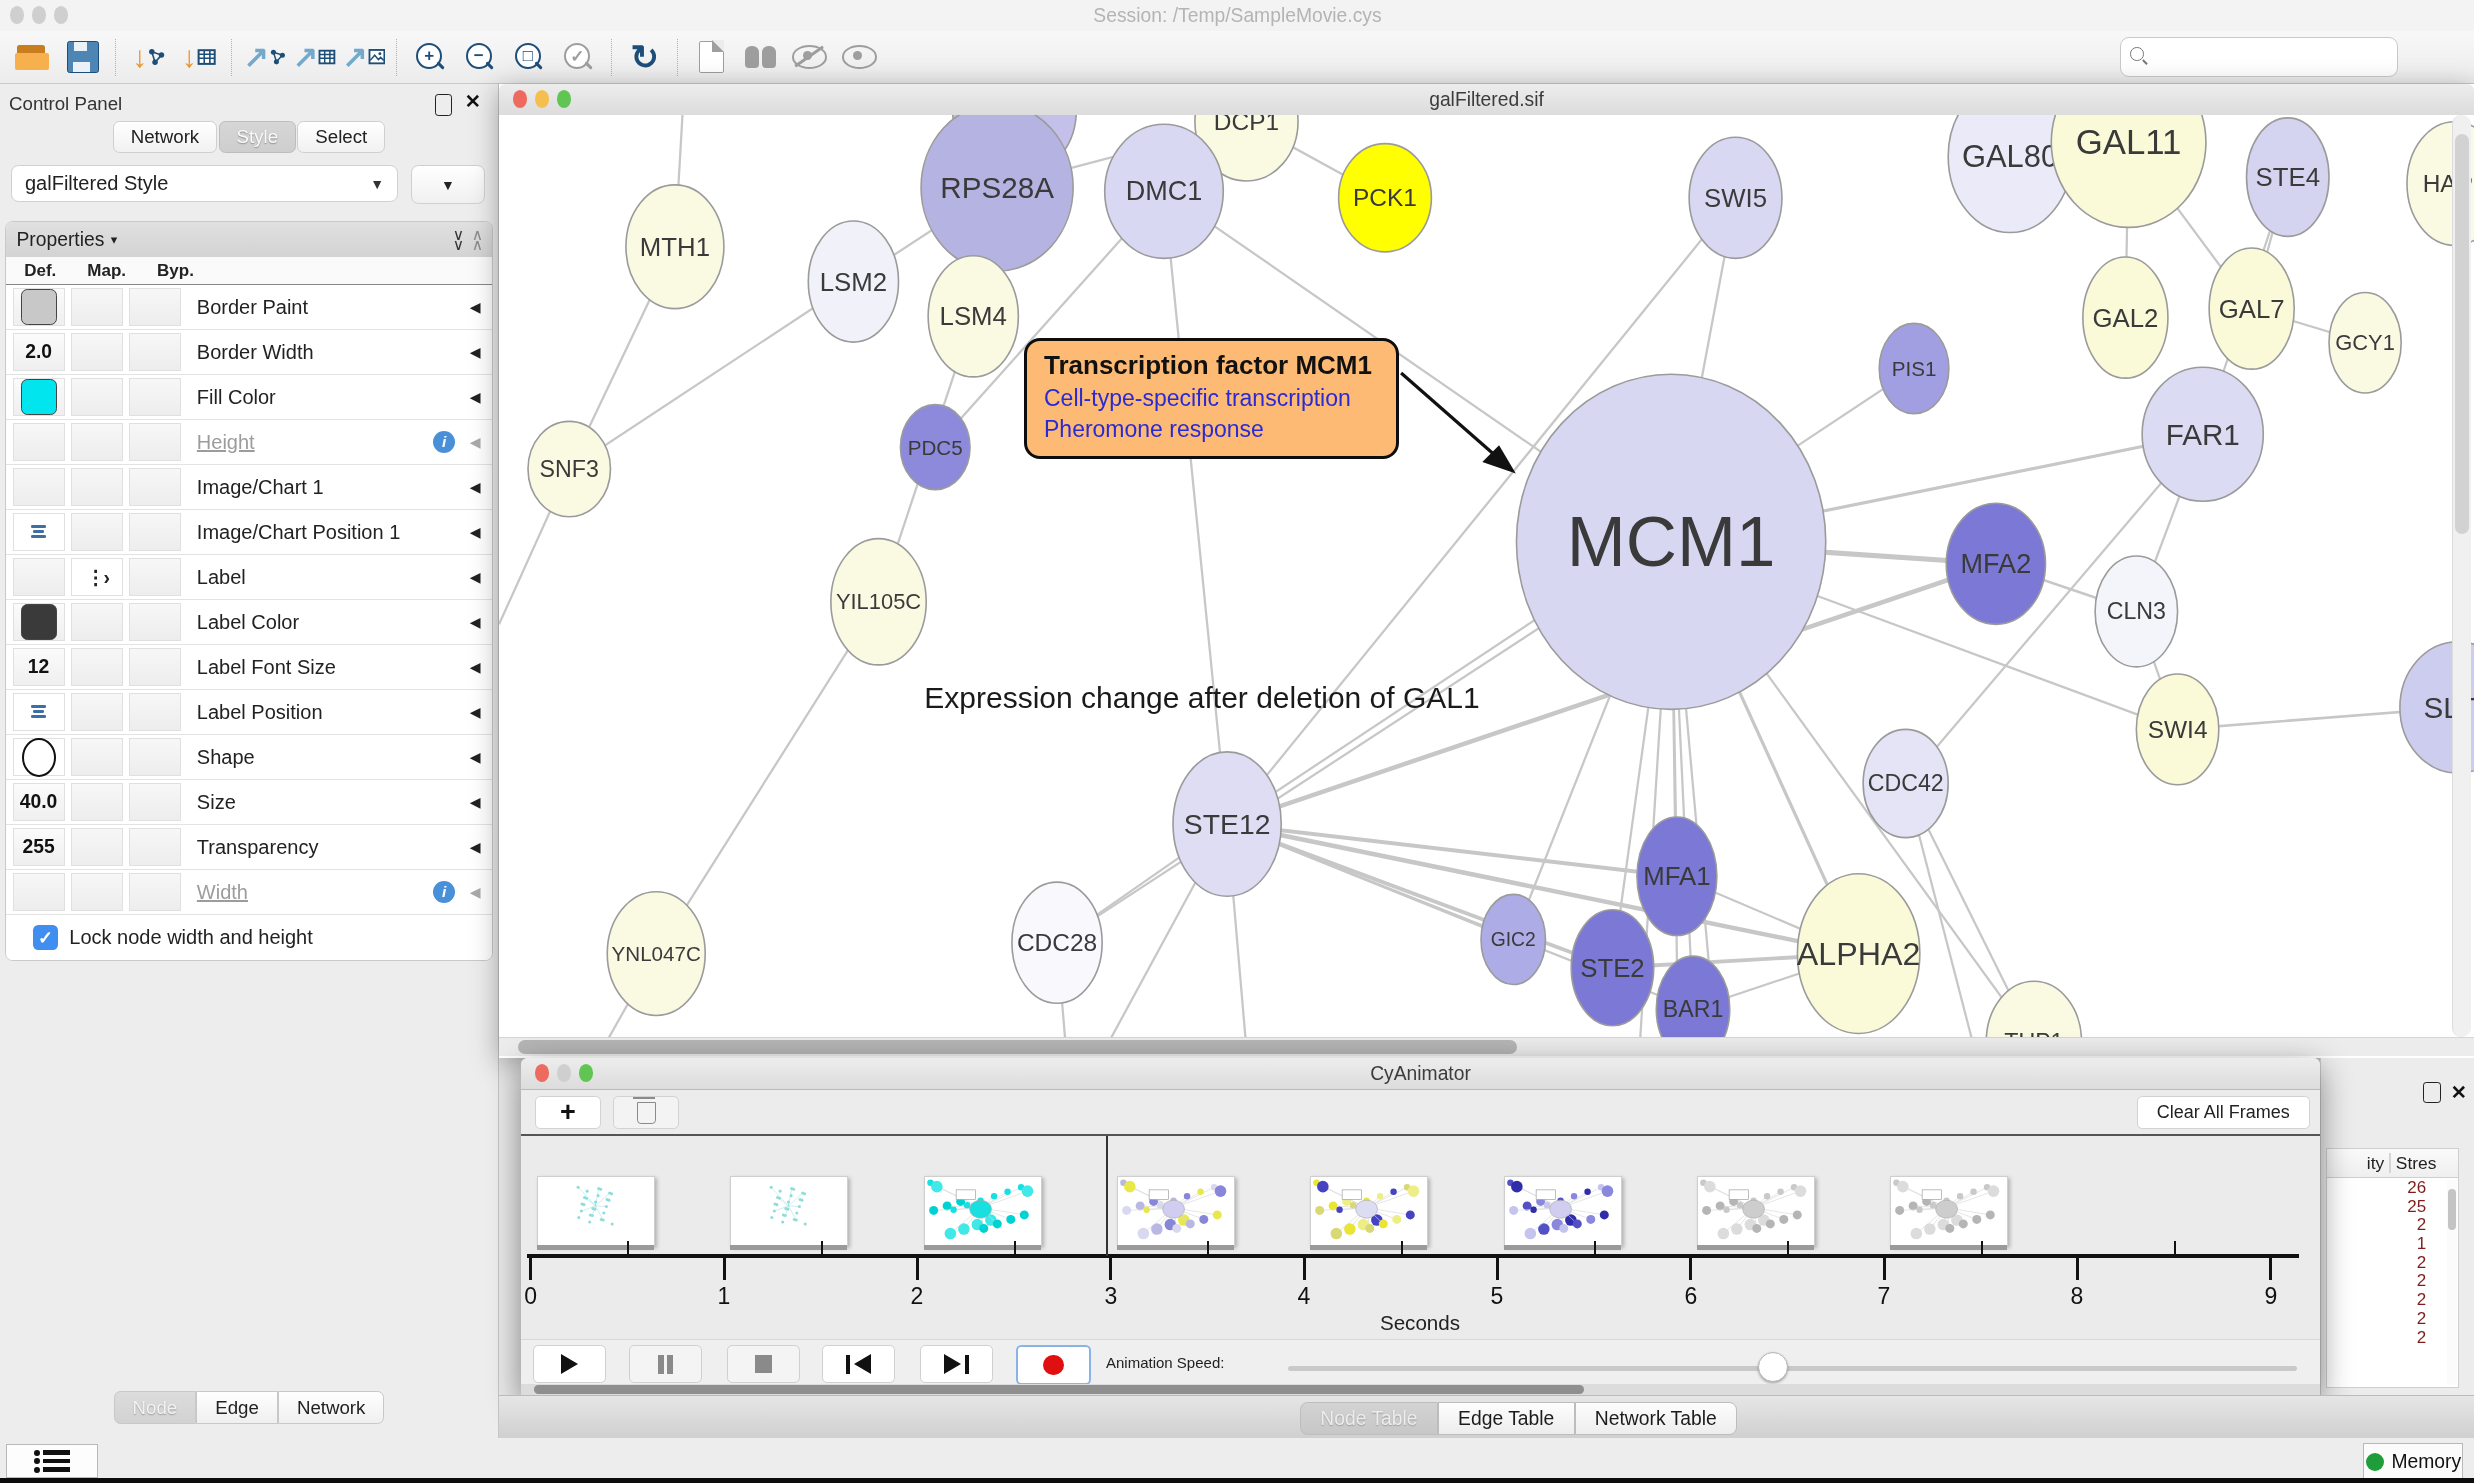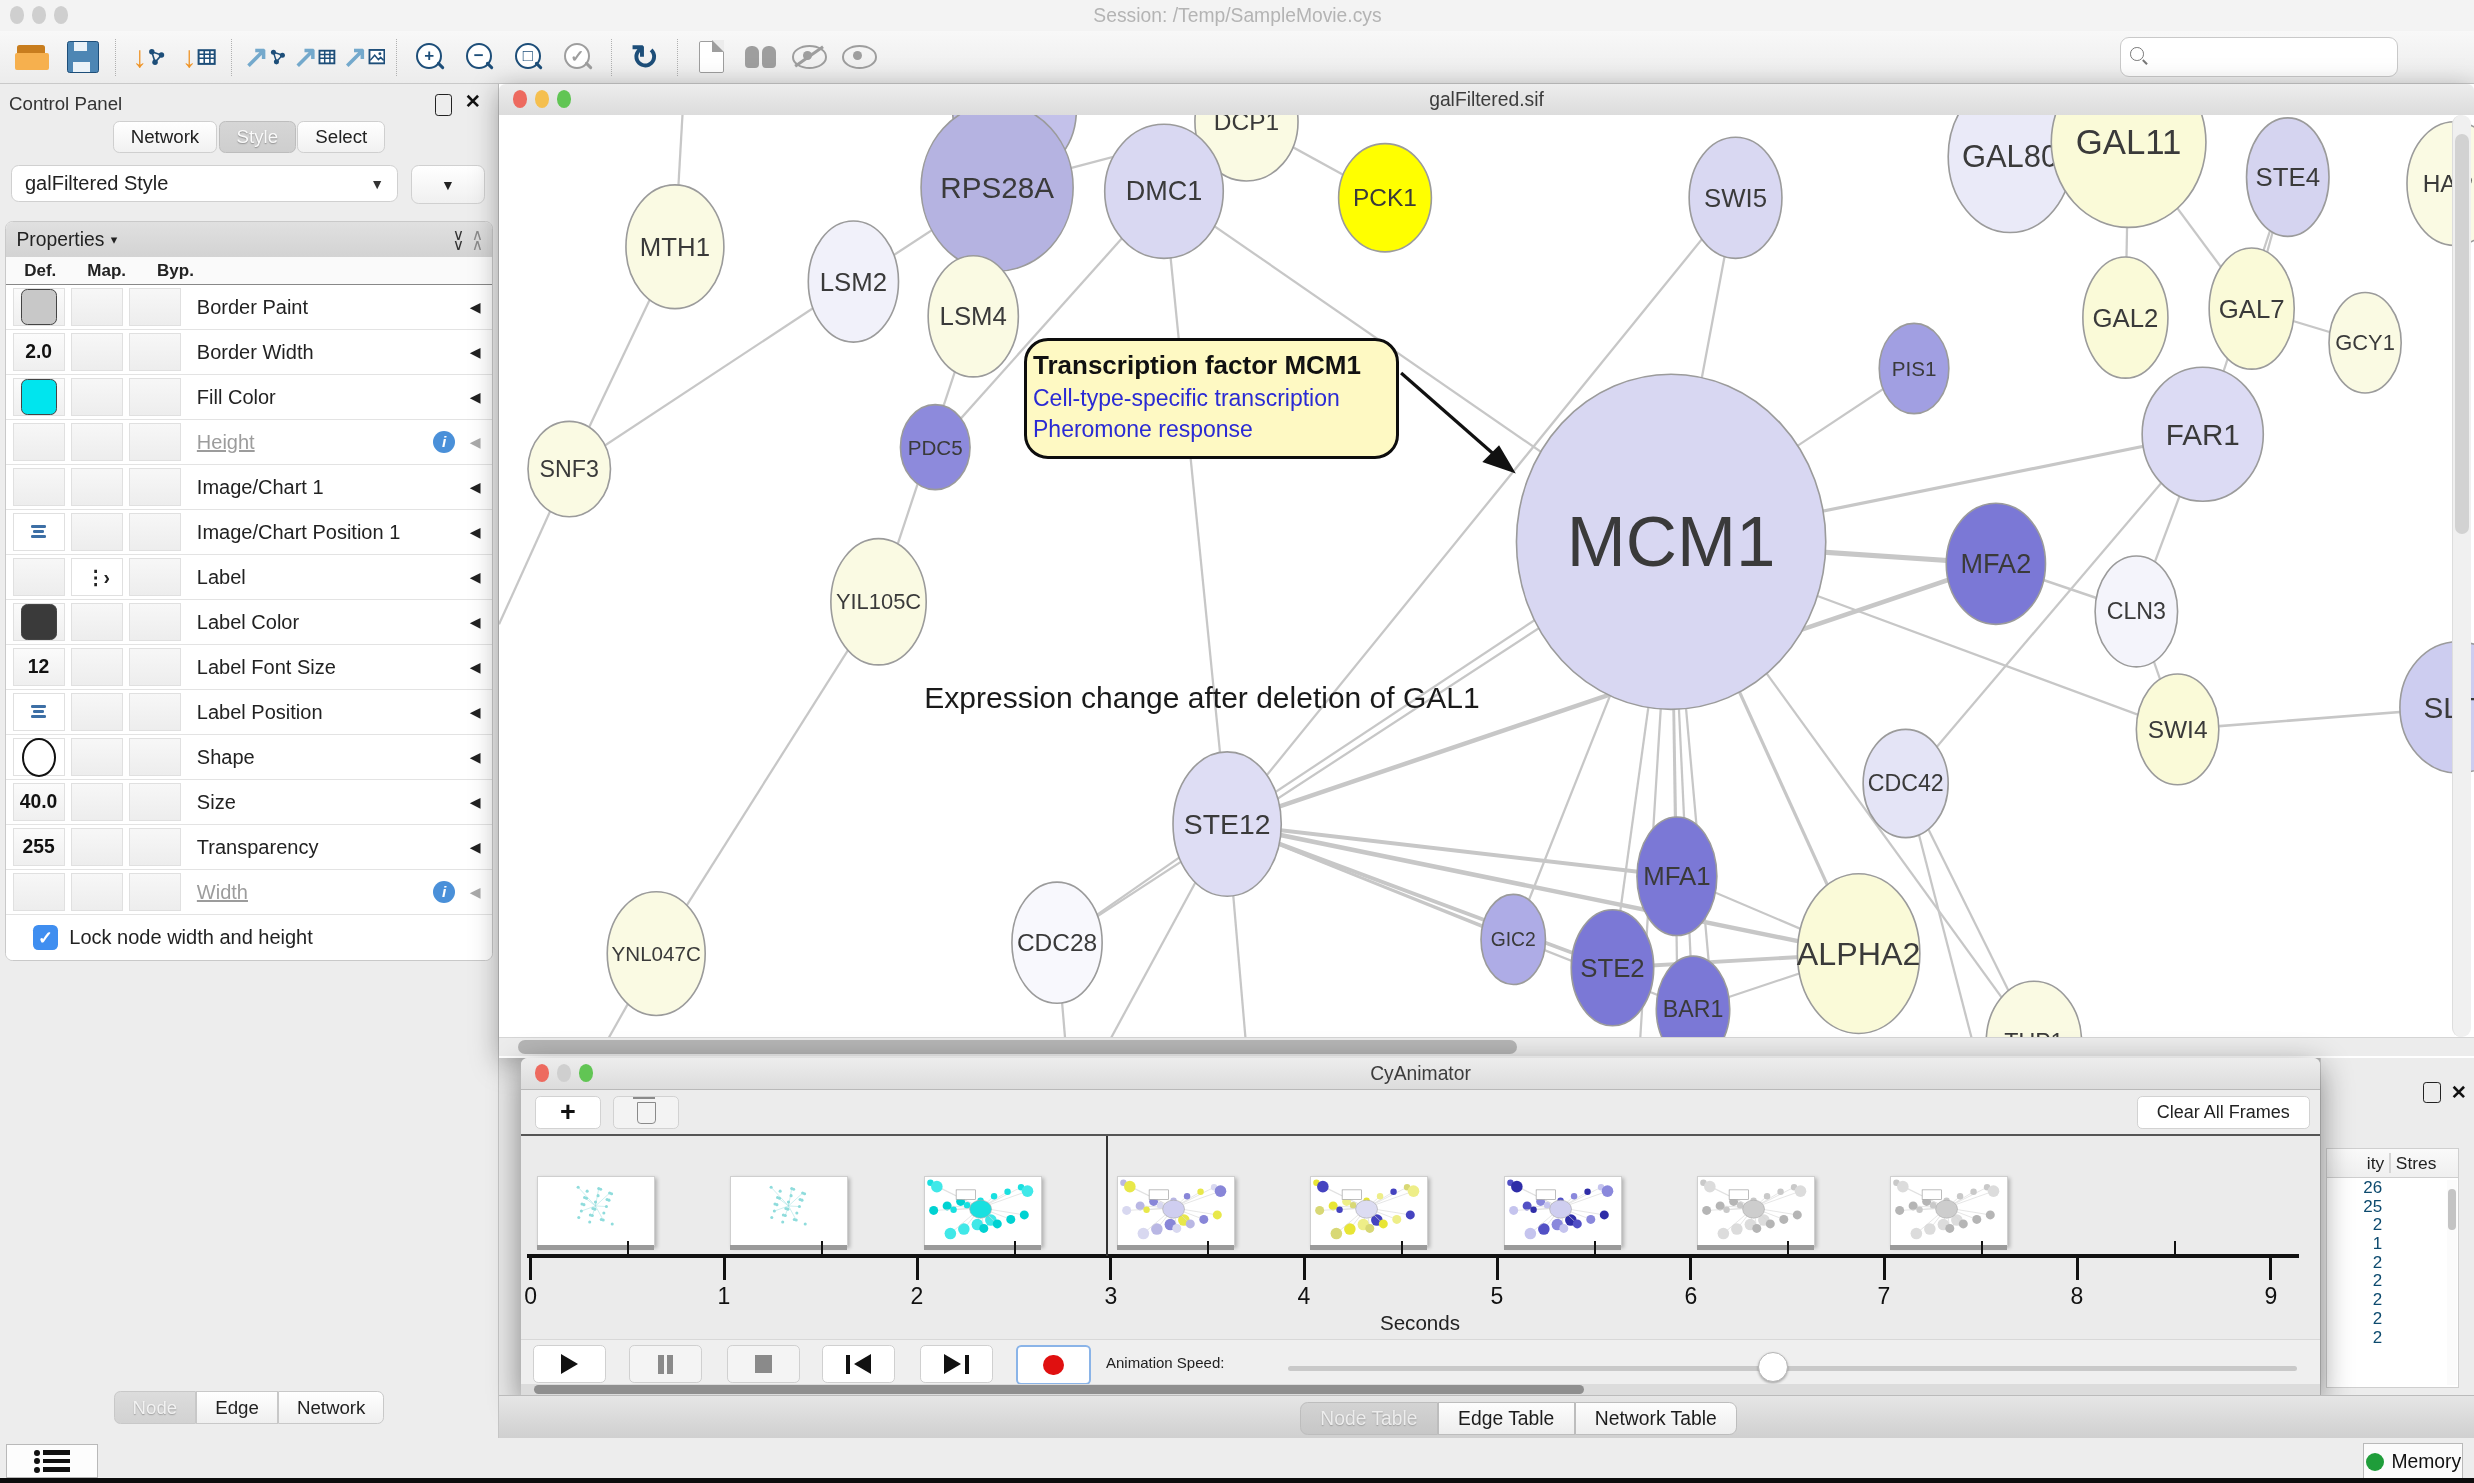--- a/index.html
+++ b/index.html
@@ -87,22 +87,22 @@
             border:0.6px solid #c8c8c8;color:#222;}
   .mini-tab:first-child{border-radius:6.4px 0 0 6.4px;} .mini-tab:last-child{border-radius:0 6.4px 6.4px 0;}
   .mini-tab.disabled{background:linear-gradient(#dcdcdc,#d2d2d2);color:#f2f2f2;text-shadow:0 0.6px 1.3px #9a9a9a;}
   
   #net-window{left:499px;top:84px;width:1975px;height:974px;background:#fff;box-shadow:0 6.4px 26px rgba(0,0,0,.35);}
   .titlebar{position:absolute;left:0;top:0;width:100%;height:31px;background:linear-gradient(#ededed,#dcdcdc);
             border-bottom:0.6px solid #b9b9b9;border-radius:6.4px 6.4px 0 0;}
   .tdot{position:absolute;top:6.4px;width:14px;height:17.4px;border-radius:50%;}
   .ttl{position:absolute;left:0;right:0;top:5.2px;text-align:center;font-size:19.3px;color:#3c3c3c;}
   #net-canvas{position:absolute;left:0;top:31px;width:1975px;height:922px;background:#fff;overflow:hidden;}
-  #annot-box{position:absolute;left:525px;top:223px;width:375px;height:121px;background:#fef9c3;border:3.2px solid #0d0d0d;
-             border-radius:24px;box-sizing:border-box;padding:9px 6px;}
+  #annot-box{position:absolute;left:525px;top:223px;width:375px;height:121px;background:#fdba74;border:3.2px solid #0d0d0d;
+             border-radius:16px;box-sizing:border-box;padding:9px 17px;}
   #annot-title{font-size:26px;font-weight:bold;color:#111;}
   .annot-line{font-size:23px;margin-top:3.9px;}
   #net-caption{position:absolute;left:703px;top:566px;transform:translateX(-50%);font-size:30px;color:#1a1a1a;white-space:nowrap;}
   .vscroll{position:absolute;right:2.6px;top:31px;width:18px;height:922px;background:#f0f0f0;border-left:0.6px solid #ddd;border-radius:9px;}
   .vthumb{position:absolute;left:1.9px;top:19.3px;width:14px;height:400px;background:#d2d2d2;border-radius:7.7px;}
   .hscroll{position:absolute;left:0;top:953px;width:1975px;height:18px;background:#ececec;border-top:0.6px solid #d5d5d5;}
   .hthumb{position:absolute;left:19.3px;top:1.9px;width:999px;height:14px;background:#b5b5b5;border-radius:7.7px;}
   
   #cyanim{left:521px;top:1058px;width:1799px;height:338px;background:#ececec;box-shadow:0 9px 32px rgba(0,0,0,.45);border-radius:7.7px 7.7px 0 0;}
   #cy-toolbar{position:absolute;left:0;top:32px;width:100%;height:44px;background:#ececec;}
@@ -139,21 +139,21 @@
                border-radius:50%;box-shadow:0 1.3px 2.6px rgba(0,0,0,.3);}
   #cy-hscroll{position:absolute;left:0;top:326px;width:100%;height:11.6px;background:#dcdcdc;}
   #cy-hthumb{position:absolute;left:13px;top:1.3px;width:1050px;height:9px;background:#8f8f8f;border-radius:5.2px;}
   
   #results{left:2320px;top:1058px;width:155px;height:338px;background:#ececec;border-left:0.6px solid #c9c9c9;}
   #res-icons{position:absolute;right:9px;top:23px;display:flex;gap:10.3px;align-items:center;}
   #res-table{position:absolute;left:5.2px;top:90px;width:131px;height:238px;background:#fff;border:1.3px solid #cfcfcf;overflow:hidden;}
   #res-head{height:28px;display:flex;align-items:center;font-size:17.4px;color:#222;background:linear-gradient(#fafafa,#efefef);border-bottom:1.3px solid #cfcfcf;}
   #res-head .c1{width:57px;text-align:right;} 
   #res-head .div{width:1.3px;height:19.3px;background:#d5d5d5;margin:0 5.2px;}
-  .res-row{height:18.7px;font-size:17px;color:#0c4a6e;} .res-row span{display:inline-block;width:55px;text-align:right;}
+  .res-row{height:18.7px;font-size:17px;color:#7f1d1d;padding-left:44px;} .res-row span{display:inline-block;width:55px;text-align:right;}
   #res-vscroll{position:absolute;right:1.3px;top:31px;width:10.3px;height:205px;background:#fbfbfb;}
   #res-vthumb{position:absolute;left:1.3px;top:9px;width:7.7px;height:41px;background:#c4c4c4;border-radius:5.2px;}
   
   #tab-strip{left:499px;top:1395px;width:1975px;height:43px;background:linear-gradient(#e6e6e6,#cfcfcf);border-top:0.6px solid #bbb;}
   #main-tabs{position:absolute;left:801px;top:6.4px;display:flex;}
   .big-tab{height:31px;padding:0 19.3px;display:flex;align-items:center;font-size:19.3px;background:linear-gradient(#fdfdfd,#ededed);
            border:0.6px solid #bdbdbd;color:#1c1c1c;}
   .big-tab:first-child{border-radius:7.7px 0 0 7.7px;} .big-tab:last-child{border-radius:0 7.7px 7.7px 0;}
   .big-tab.disabled{background:linear-gradient(#d3d3d3,#c7c7c7);color:#ededed;text-shadow:0 0.6px 1.3px #9a9a9a;}
   #statusbar{left:0;top:1438px;width:2475px;height:45px;background:#ededed;}

